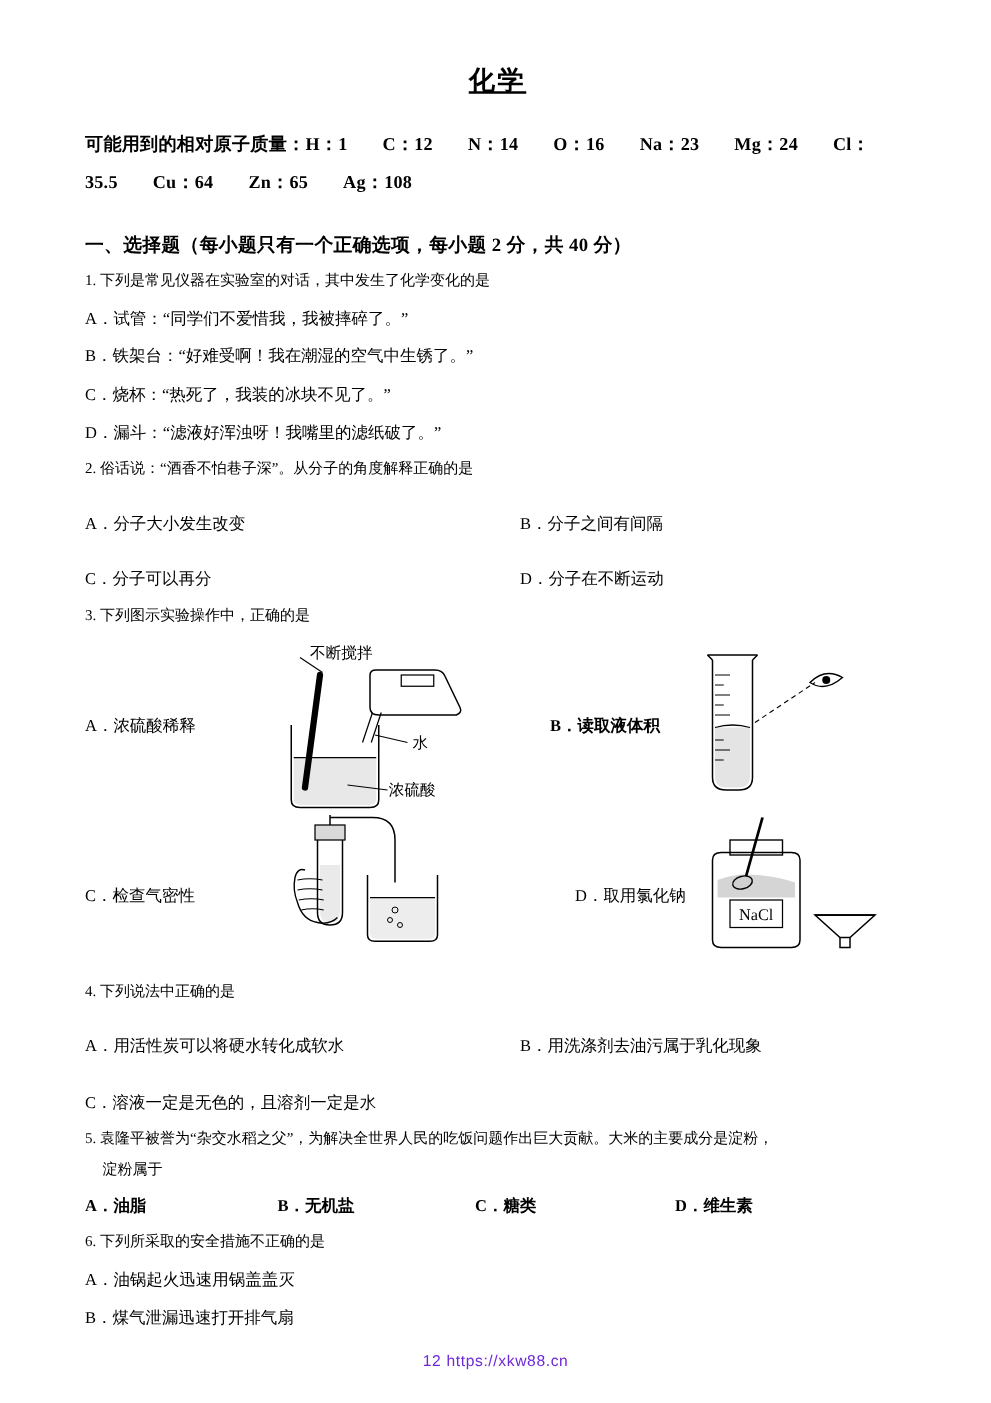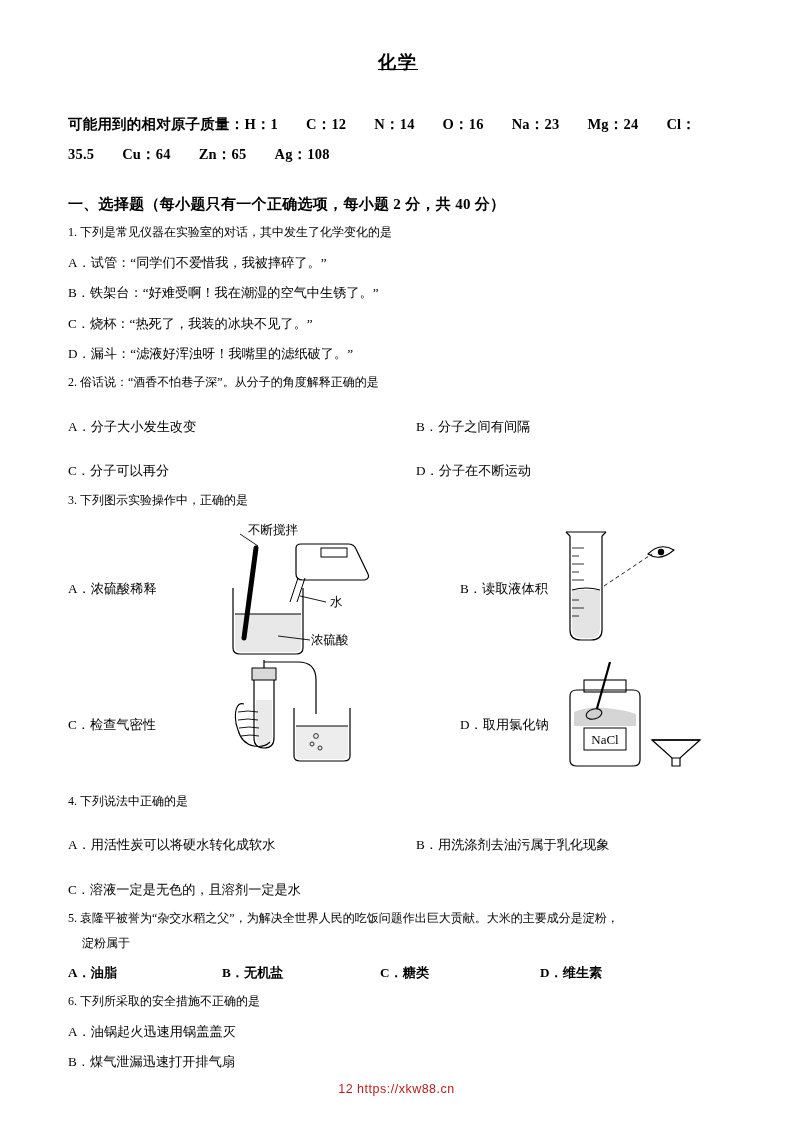--- a/index.html
+++ b/index.html
@@ -23,25 +23,25 @@
     box-sizing: border-box;
   }
   .content {
     position: absolute;
     left: 68px;
     top: 50px;
     width: 660px;
   }
   .doc-title {
     text-align: center;
-    font-size: 18px;
+    font-size: 21px;
     font-weight: bold;
     font-family: "DejaVu Serif", serif;
     letter-spacing: 2px;
-    margin-bottom: 36px;
+    margin-bottom: 24px;
     text-decoration: underline;
   }
   .atomic-line {
     font-size: 14.5px;
     font-weight: bold;
     line-height: 2.05;
     letter-spacing: 0.2px;
   }
   .atomic-line .sp {
     display: inline-block;
@@ -110,21 +110,21 @@
     position: absolute;
     font-size: 13.2px;
   }
   .footer {
     position: absolute;
     left: 0;
     right: 0;
     bottom: 26px;
     text-align: center;
     font-size: 12.5px;
-    color: #b91c1c;
+    color: #6d28d9;
     font-family: "Liberation Sans", sans-serif;
     letter-spacing: 0.5px;
   }
   svg { display: block; }
 </style>
 </head>
 <body>
 
 <div class="page">
   <div class="content">
@@ -179,21 +179,21 @@
           <path d="M127,60 Q123,72 119,84" fill="none" stroke="#000" stroke-width="1"></path>
 
           <line x1="122" y1="78" x2="148" y2="84" stroke="#000" stroke-width="0.9"></line>
           <line x1="100" y1="118" x2="132" y2="122" stroke="#000" stroke-width="0.9"></line>
           <line x1="80" y1="28" x2="62" y2="16" stroke="#000" stroke-width="0.9"></line>
         </svg>
         <div class="fig-label" style="left:180px; top:4px; font-size:12.5px;">不断搅拌</div>
         <div class="fig-label" style="left:262px; top:76px; font-size:12.5px;">水</div>
         <div class="fig-label" style="left:243px; top:114px; font-size:12.5px;">浓硫酸</div>
 
-        <div class="fig-label" style="left:392px; top:62px;">B．读取液体积</div>
+        <div class="fig-label" style="left:372px; top:62px;font-weight:bold;">B．读取液体积</div>
 
         <svg width="180" height="150" style="position:absolute; left:480px; top:0px;">
 
           <path d="M22,18 L22,112 Q22,122 33,122 L43,122 Q54,122 54,112 L54,18" fill="none" stroke="#000" stroke-width="1.2"></path>
           <path d="M18,14 L58,14" stroke="#000" stroke-width="1.2"></path>
           <path d="M18,14 L22,18 M58,14 L54,18" stroke="#000" stroke-width="1.2"></path>
 
           <path d="M24,72 L24,111 Q24,120 33,120 L43,120 Q52,120 52,111 L52,72 Z" fill="#e4e4e4" stroke="none"></path>
           <path d="M24,72 Q38,68 52,72" fill="none" stroke="#000" stroke-width="1"></path>
 

